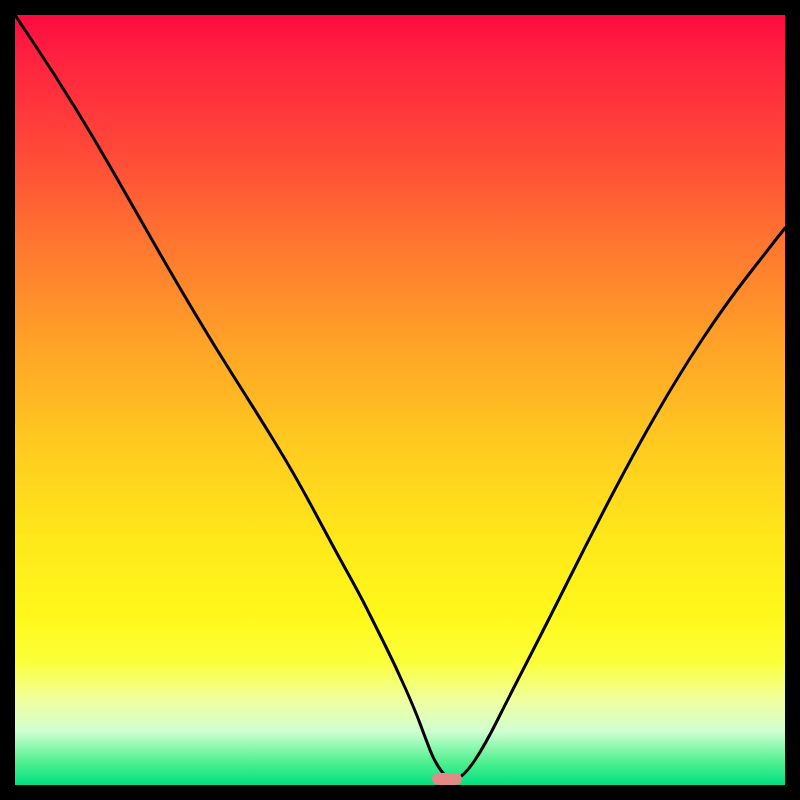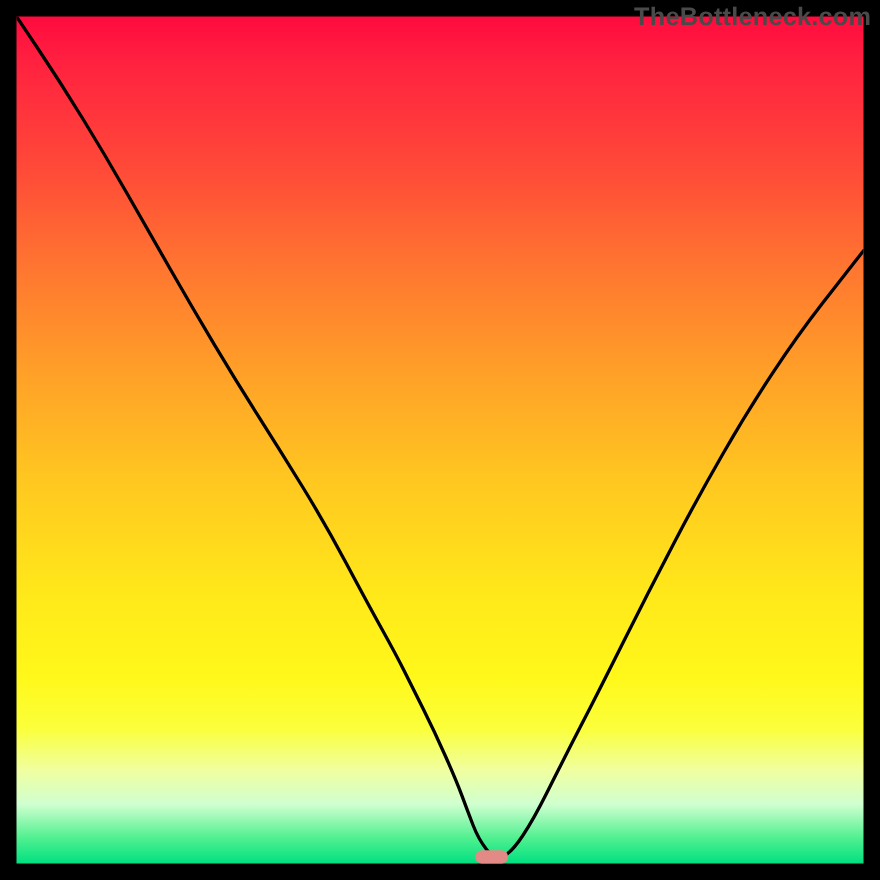--- a/index.html
+++ b/index.html
@@ -60,14 +60,13 @@
 <div class="frame">
   <div class="plot-area">
 
     <svg class="curve" viewBox="0 0 770 770" preserveAspectRatio="none">
       <path d="M 0 0 Q 0 0 20 30 Q 40 60 60 92.5 Q 80 125 100 160 Q 120 195 140 230 Q 160 265 180 298.5 Q 200 332 220 363.5 Q 240 395 260 427.5 Q 280 460 300 497.5 Q 320 535 332.5 557.5 Q 345 580 352.5 595 Q 360 610 370 630 Q 380 650 390 672.5 Q 400 695 405 708.5 Q 410 722 415 735 Q 420 748 427.5 757.5 Q 435 767 442.5 763.5 Q 450 760 460 745 Q 470 730 482.5 705 Q 495 680 512.5 646 Q 530 612 552.5 567 Q 575 522 597.5 479 Q 620 436 642.5 397 Q 665 358 687.5 324 Q 710 290 732.5 261 Q 755 232 762.5 222.5 T 770 213" fill="none" stroke="#000000" stroke-width="3" stroke-linecap="round"></path>
     </svg>
 
     <div class="marker" style="left: 417px; top: 758px; width: 30px; height: 12px; background: rgb(227, 138, 134);"></div>
 
   </div>
-  <div class="watermark">TheBottleneck.com</div>
 </div>
 
 </body></html>

